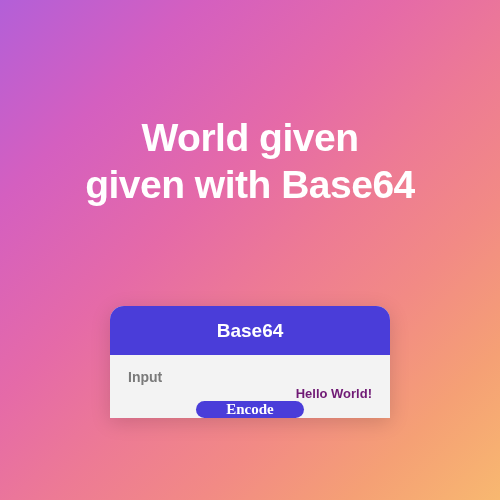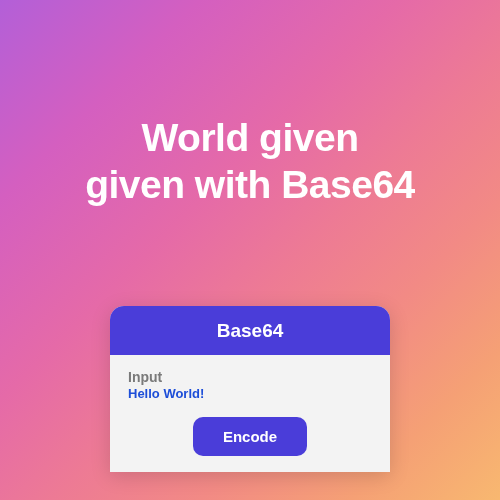--- a/index.html
+++ b/index.html
@@ -50,42 +50,43 @@
     .card-body {
       padding: 14px 18px 0 18px;
     }
     .input-label {
       color: #7a7a7a;
       font-size: 14px;
       font-weight: 600;
       margin-bottom: 1px;
     }
     .input-value {
-      color: #1d4ed8;
+      color: #701a75;
       font-size: 13px;
       font-weight: 800;
+      text-align: right;
     }
     .output-value {
       color: #1a1a1a;
       font-size: 13px;
       font-weight: 800;
       margin-bottom: 16px;
     }
     .encode-btn {
       display: block;
-      margin: 16px auto;
+      margin: 0 auto;
       background: #4a3dd9;
       color: #ffffff;
       border: none;
       border-radius: 10px;
-      padding: 11px 30px;
+      padding: 0 30px;
       font-size: 15px;
       font-weight: 700;
       cursor: pointer;
-      font-family: Liberation Sans, sans-serif;
+      font-family: Liberation Serif, serif;
     }
   </style>
 </head>
 <body>
 
 <div class="heading">
   <span>World given</span><br>
   <span>given with Base64</span>
 </div>
 

